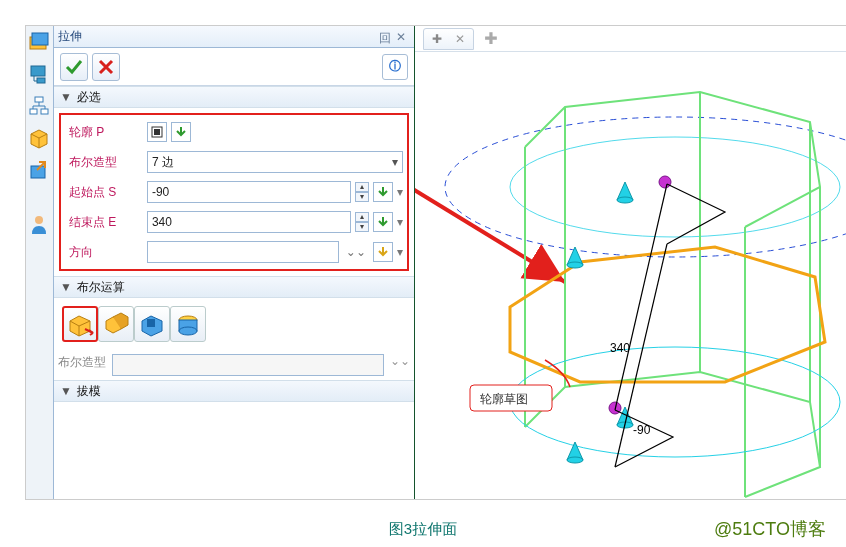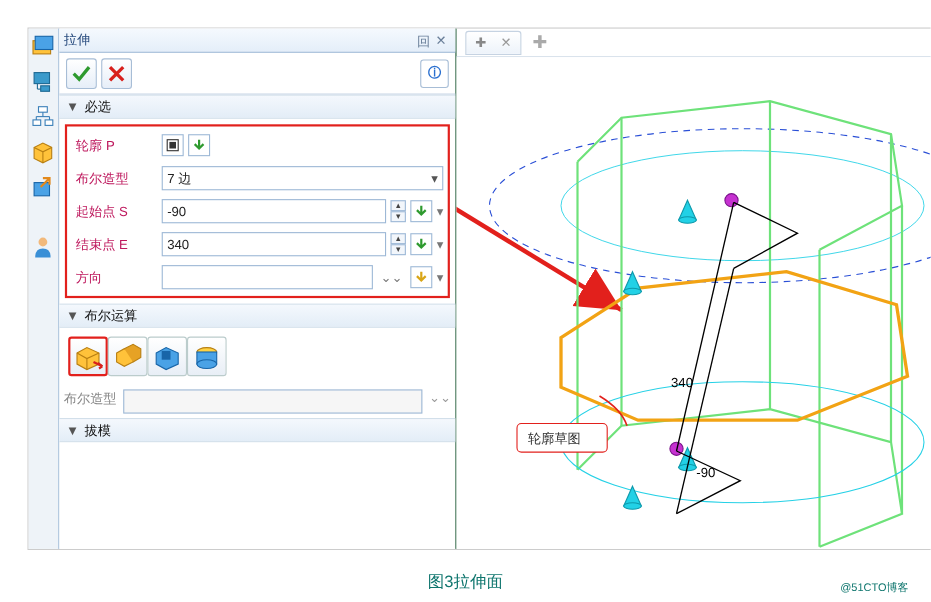--- a/index.html
+++ b/index.html
@@ -29,21 +29,21 @@
 .ck input{width:13px;height:13px}
 .boolrow{display:flex;padding:8px;gap:0}
 .boolbtn{width:36px;height:36px;border:1px solid #bcc;background:linear-gradient(#fff,#e8eef6);display:flex;align-items:center;justify-content:center;border-radius:3px}
 .boolbtn.sel{border:2px solid #e2201c}
 .shaperow{display:flex;align-items:flex-start;padding:4px 4px;gap:6px;color:#888}
 .viewtabs{height:26px;display:flex;align-items:center;padding:0 8px;gap:4px;border-bottom:1px solid #d6e0ea}
 .tab{height:22px;padding:0 8px;display:flex;align-items:center;border:1px solid #c6d3e2;border-radius:3px 3px 0 0;background:linear-gradient(#fff,#edf3fa);color:#333}
 .tab .x{margin-left:8px;color:#999}
 .viewport{flex:1;position:relative;background:#fff;overflow:hidden}
 .caption{text-align:center;margin-top:20px;color:#0f766e;font-size:15px}
-.wm{position:absolute;right:20px;bottom:6px;color:#0f766e;font-size:10px}
+.wm{position:absolute;right:20px;bottom:6px;color:#4d7c0f;font-size:18px}
 .person{width:20px;height:20px}
 svg{overflow:visible}
 </style>
 </head>
 <body>
 
 <div class="app">
 
   <div class="left-icons">
     <div class="ico">

